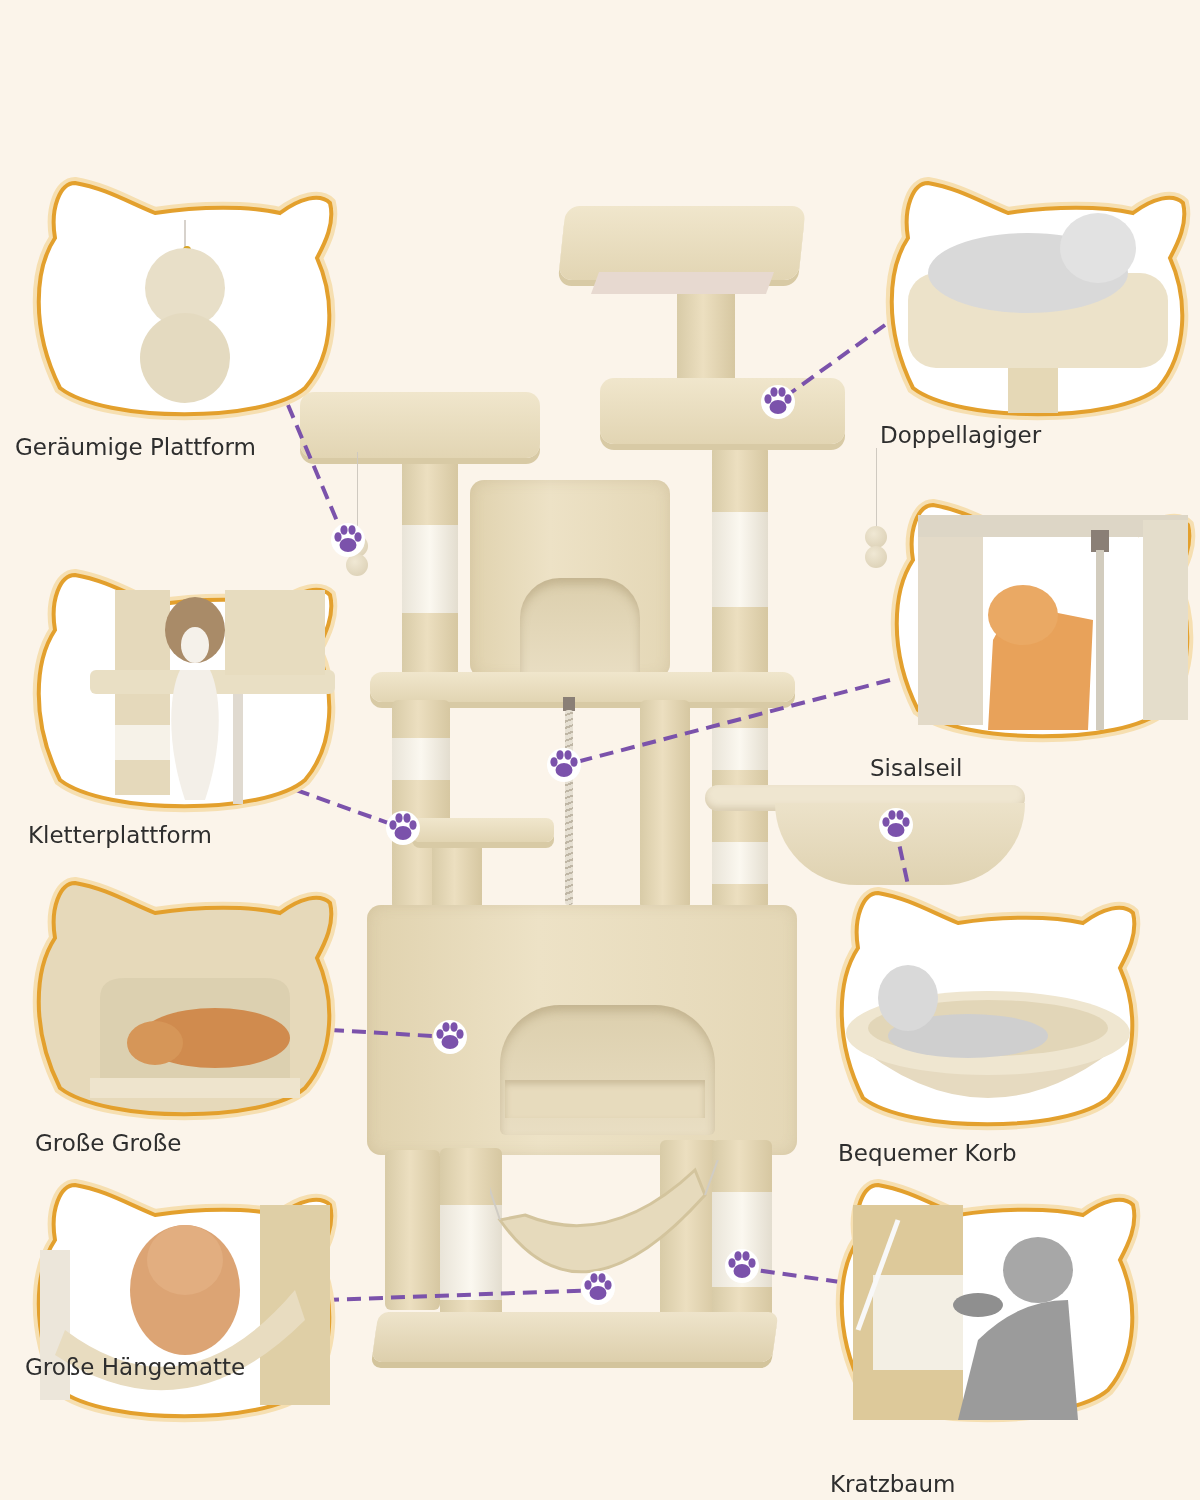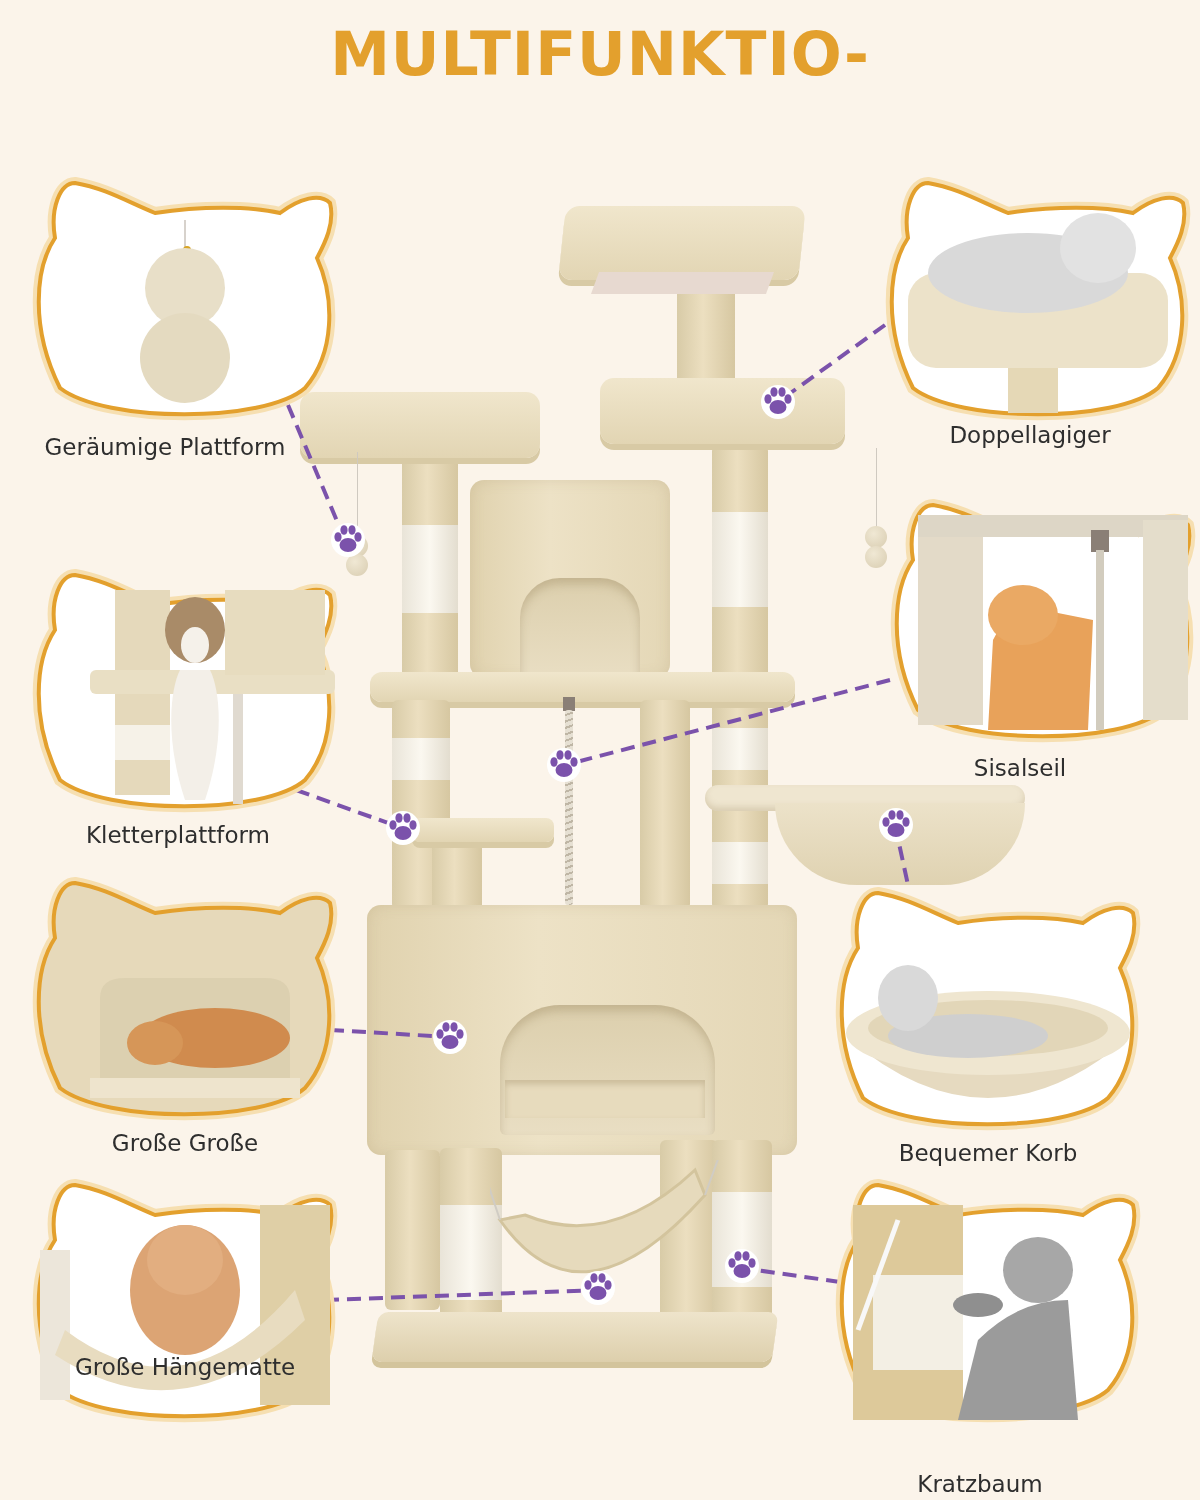--- a/index.html
+++ b/index.html
@@ -18,42 +18,40 @@
     font-family: "DejaVu Sans", sans-serif;
     font-weight: bold;
     color: #e3a02d;
     font-size: 60px;
     line-height: 64px;
     letter-spacing: 1px;
   }
   .layer { position: absolute; left: 0; top: 0; width: 1200px; height: 1500px; }
   .caption {
     position: absolute;
-    text-align: center;
     color: #2e2e2e;
     font-size: 23px;
     line-height: 30px;
     font-family: "DejaVu Sans", sans-serif;
     white-space: nowrap;
   }
   .post { position: absolute; background: linear-gradient(90deg,#d8cba7,#ecdfc0 45%,#d6c7a1); border-radius: 6px; }
   .sisal { position: absolute; background: linear-gradient(90deg,#e9e4d8,#fbf8f0 50%,#e3ddcf); }
   .plat { position: absolute; background: linear-gradient(180deg,#f0e6cc,#e2d5b3); border-radius: 14px; box-shadow: 0 6px 0 #d8caa5; }
   .plat-under { position: absolute; background: #e7d9d0; }
   .box { position: absolute; background: linear-gradient(90deg,#e0d2ae,#ede2c6 40%,#e4d7b6); border-radius: 14px; box-shadow: inset 0 0 14px rgba(170,150,110,.25); }
   .hole { position: absolute; background: linear-gradient(180deg,#dccfad,#e9dec3); border-radius: 40px 40px 6px 6px; box-shadow: inset 0 6px 10px rgba(150,130,90,.35); }
   .rope { position: absolute; width: 8px; background: repeating-linear-gradient(160deg,#e6e0d3 0 4px,#bfb6a5 4px 6px); border-radius: 3px; }
   .ball { position: absolute; width: 22px; height: 22px; border-radius: 50%; background: radial-gradient(circle at 40% 35%,#f0e8d4,#d8ccb0); }
   .string { position: absolute; width: 1px; background: #cfc9c0; }
 </style>
 </head>
 <body>
 
 <div class="title">
-  <div>MULTIFUNKTIO-</div>
 </div>
 
 <div class="layer">
 
   <div class="post" style="left:677px;top:268px;width:58px;height:125px;"></div>
   <div class="plat" style="left:562px;top:206px;width:240px;height:74px;transform:skewX(-6deg);"></div>
   <div class="plat-under" style="left:595px;top:272px;width:175px;height:22px;transform:skewX(-20deg);"></div>
 
   <div class="post" style="left:402px;top:432px;width:56px;height:250px;"></div>
   <div class="sisal" style="left:402px;top:525px;width:56px;height:88px;"></div>

